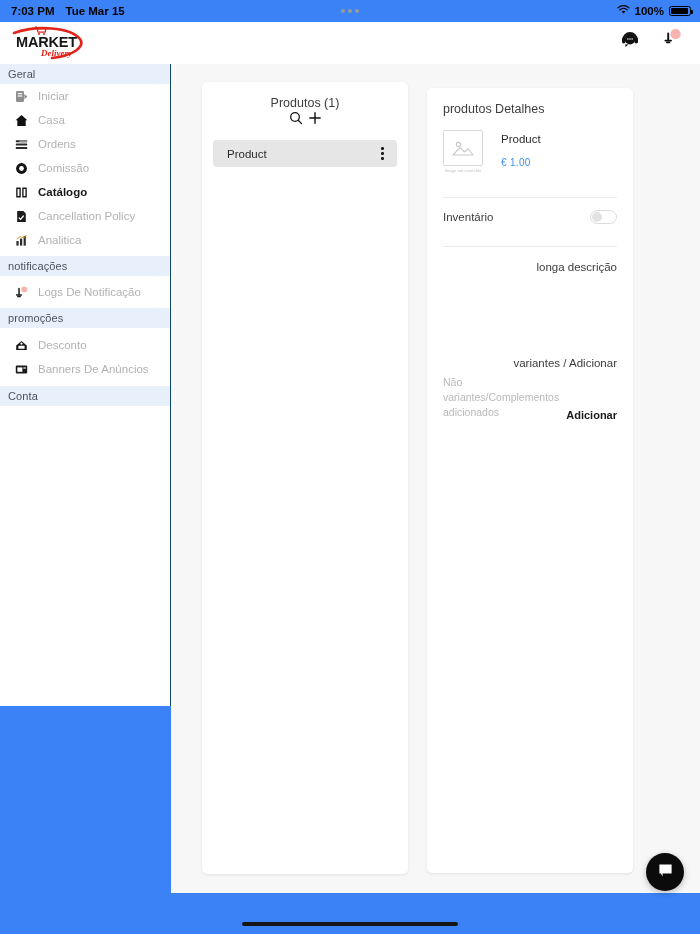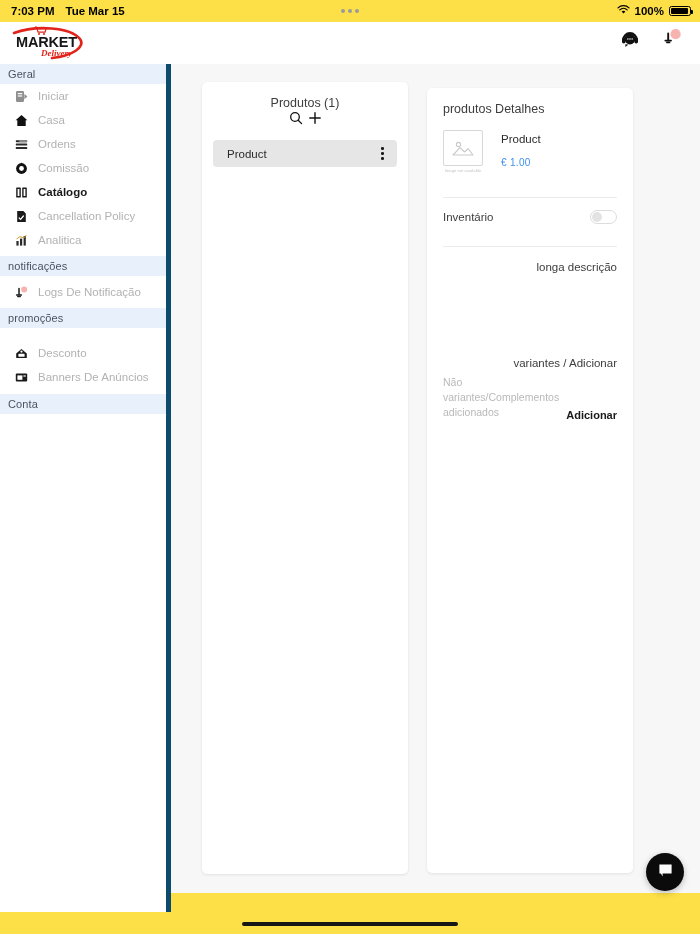--- a/index.html
+++ b/index.html
@@ -2,21 +2,21 @@
 <html><head>
 <meta charset="utf-8">
 <style>
   * { box-sizing: border-box; margin: 0; padding: 0; }
   html, body {
     width: 700px; height: 934px;
     font-family: "Liberation Sans", sans-serif;
     background: #ffffff;
     overflow: hidden;
   }
-  #screen { position: relative; width: 700px; height: 934px; background:#fde047; }
+  #screen { position: relative; width: 700px; height: 934px; background:#3b82f6; }
 
   
   .statusbar {
     position: absolute; top:0; left:0; width:700px; height:22px;
     display:flex; align-items:center; font-size:11.5px; font-weight:700; color:#000;
   }
   .sb-left { position:absolute; left:11px; display:flex; gap:11px; align-items:center; }
   .sb-center { position:absolute; left:50%; transform:translateX(-50%); display:flex; gap:3px; align-items:center; }
   .sb-dot { width:4px; height:4px; background:#9a9a9a; border-radius:50%; }
   .sb-right { position:absolute; right:9px; display:flex; gap:5px; align-items:center; }
@@ -43,22 +43,22 @@
   .lang-select {
     position:absolute; right:28px; top:54px; width:86px; height:19px;
     border:1px solid #e2e2e2; border-radius:3px; background:#fff;
     display:flex; align-items:center; justify-content:center; gap:5px;
     font-size:10.5px; color:#b9b9b9; opacity:.55;
   }
   .lang-caret { width:0;height:0;border-left:3.5px solid transparent;border-right:3.5px solid transparent;border-top:4px solid #b9b9b9; }
 
   
   .sidebar {
-    position:absolute; left:0; top:64px; width:171px; height:848px;
-    background:#ffffff; border-right:5px solid #0c4a6e; overflow:hidden;
+    position:absolute; left:0; top:64px; width:171px; height:642px;
+    background:#ffffff; border-right:1px solid #0c4a6e; overflow:hidden;
   }
   .sec-header {
     height:20px; background:#e8f1fb; display:flex; align-items:center;
     padding-left:8px; font-size:11px; color:#4a5260; letter-spacing:.1px;
   }
   .nav-item {
     height:24px; display:flex; align-items:center; padding-left:14px; gap:10px;
     font-size:11.5px; color:#b2b2b2; cursor:pointer;
   }
   .nav-item.active { color:#1a1a1a; font-weight:700; }
@@ -301,21 +301,21 @@
             <circle cx="9.2" cy="3.4" r="3" fill="#f7b3ae"></circle>
             <path d="M4 2.6 L4 8.4 M1.6 9 L6.4 9" stroke="#1a1a1a" stroke-width="1.5" stroke-linecap="round"></path>
             <path d="M2.8 10.4 L5.2 10.4" stroke="#1a1a1a" stroke-width="1.5" stroke-linecap="round"></path>
           </svg>
       </span>
       <span>Logs De Notificação</span>
     </div>
 
     <div class="sec-header" style="margin-top:4px">promoções</div>
 
-    <div class="nav-item" style="margin-top:13px">
+    <div class="nav-item" style="margin-top:5px">
       <span class="nav-ico">
         <svg width="13" height="13" viewBox="0 0 13 13">
             <path d="M1.2 6.4 L6.5 2 L11.8 6.4 L11.8 11 L1.2 11 Z" fill="#1a1a1a"></path>
             <rect x="3.4" y="6.8" width="6.2" height="3" rx="0.6" fill="#fff"></rect>
             <circle cx="6.5" cy="4.6" r="1.1" fill="#fff"></circle>
           </svg>
       </span>
       <span>Desconto</span>
     </div>
 

